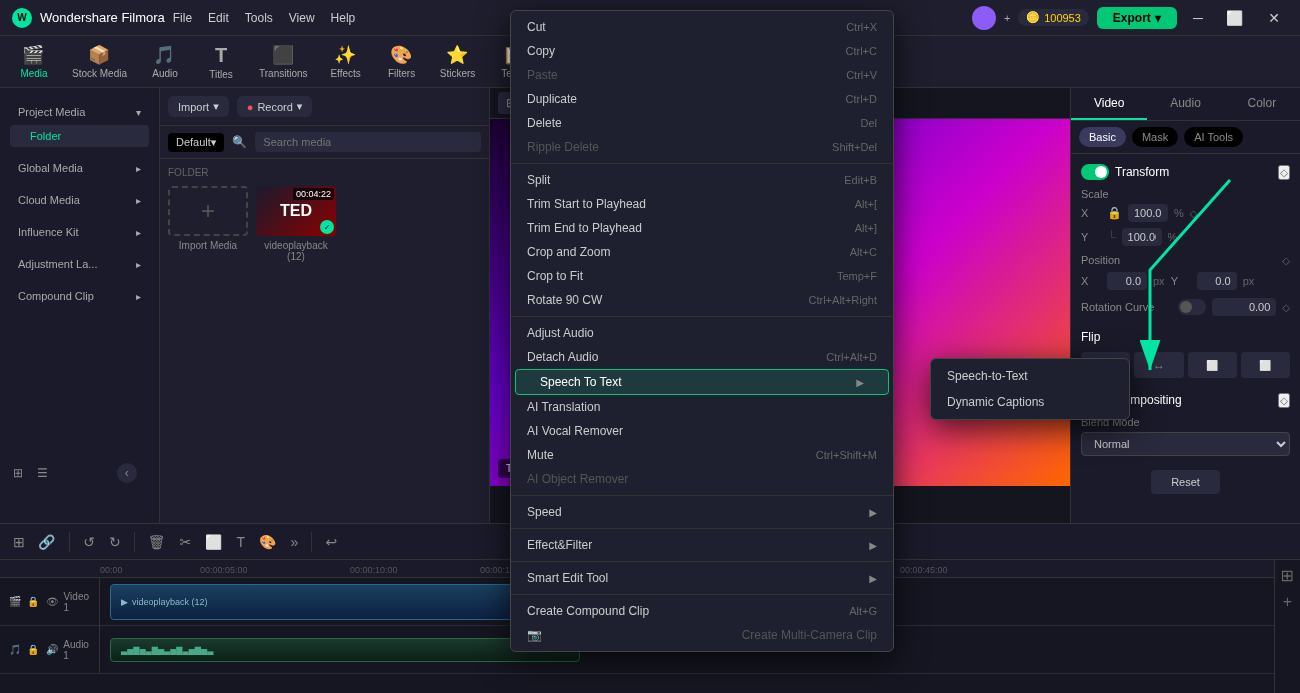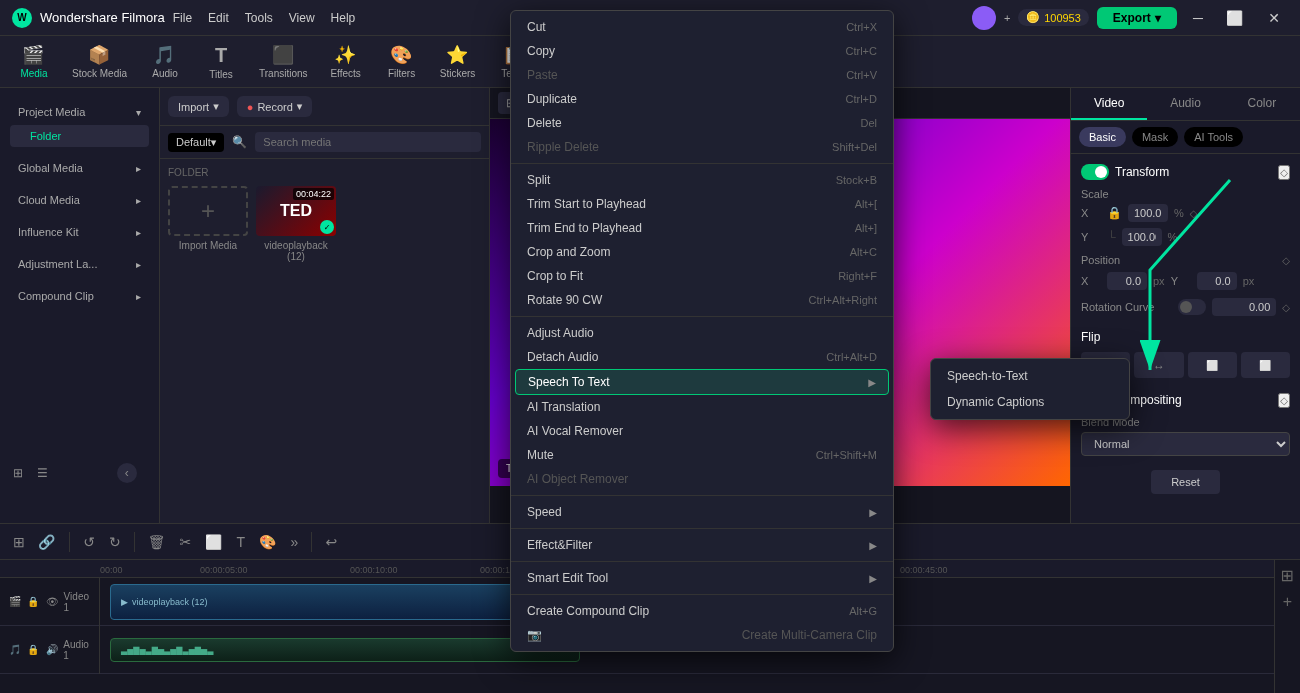--- a/index.html
+++ b/index.html
@@ -109,21 +109,21 @@
     .clip-label { font-size: 9px; color: #8ab; padding: 0 4px; white-space: nowrap; overflow: hidden; }
     .playhead { position: absolute; top: 0; width: 2px; background: #ff6b35; z-index: 10; }
     .playhead-head { width: 10px; height: 10px; background: #ff6b35; border-radius: 50%; position: absolute; top: -4px; left: -4px; }
     #timeline-side { display: flex; flex-direction: column; padding: 4px; gap: 4px; border-left: 1px solid #333; }
     .tl-side-btn { background: none; border: none; color: #666; font-size: 16px; cursor: pointer; padding: 2px; }
 
     
     #context-menu { position: absolute; left: 510px; top: 10px; width: 384px; background: #1e2030; border: 1px solid #444; border-radius: 6px; box-shadow: 0 8px 32px rgba(0,0,0,0.7); z-index: 100; padding: 4px 0; }
     .ctx-item { display: flex; align-items: center; justify-content: space-between; padding: 5px 16px; cursor: pointer; color: #ccc; font-size: 12px; }
     .ctx-item.disabled { color: #555; cursor: default; }
-    .ctx-item.highlighted { background: #1e3a3e; border: 1px solid #00c875; border-radius: 4px; margin: 0 4px; padding: 5px 12px; color: #fff; }
+    .ctx-item.highlighted { background: #1e3a3e; border: 1px solid #00c875; border-radius: 4px; margin: 0 4px; padding: 5px 24px; color: #fff; }
     .ctx-shortcut { color: #666; font-size: 11px; }
     .ctx-arrow { color: #888; font-size: 10px; }
     .ctx-separator { height: 1px; background: #333; margin: 4px 0; }
 
     
     #sub-menu { position: absolute; left: 930px; top: 358px; width: 200px; background: #1e2030; border: 1px solid #444; border-radius: 6px; box-shadow: 0 8px 32px rgba(0,0,0,0.7); z-index: 101; padding: 4px 0; }
     .sub-item-menu { display: flex; align-items: center; padding: 6px 16px; cursor: pointer; color: #ccc; font-size: 12px; }
 
     
     #arrow-overlay { position: absolute; left: 1030px; top: 160px; width: 200px; height: 250px; pointer-events: none; z-index: 50; }
@@ -508,37 +508,37 @@
     <span>Delete</span>
     <span class="ctx-shortcut">Del</span>
   </div>
   <div class="ctx-item disabled">
     <span>Ripple Delete</span>
     <span class="ctx-shortcut">Shift+Del</span>
   </div>
   <div class="ctx-separator"></div>
   <div class="ctx-item">
     <span>Split</span>
-    <span class="ctx-shortcut">Stock+B</span>
+    <span class="ctx-shortcut">Edit+B</span>
   </div>
   <div class="ctx-item">
     <span>Trim Start to Playhead</span>
     <span class="ctx-shortcut">Alt+[</span>
   </div>
   <div class="ctx-item">
     <span>Trim End to Playhead</span>
     <span class="ctx-shortcut">Alt+]</span>
   </div>
   <div class="ctx-item">
     <span>Crop and Zoom</span>
     <span class="ctx-shortcut">Alt+C</span>
   </div>
   <div class="ctx-item">
     <span>Crop to Fit</span>
-    <span class="ctx-shortcut">Right+F</span>
+    <span class="ctx-shortcut">Temp+F</span>
   </div>
   <div class="ctx-item">
     <span>Rotate 90 CW</span>
     <span class="ctx-shortcut">Ctrl+Alt+Right</span>
   </div>
   <div class="ctx-separator"></div>
   <div class="ctx-item">
     <span>Adjust Audio</span>
     <span class="ctx-shortcut"></span>
   </div>

